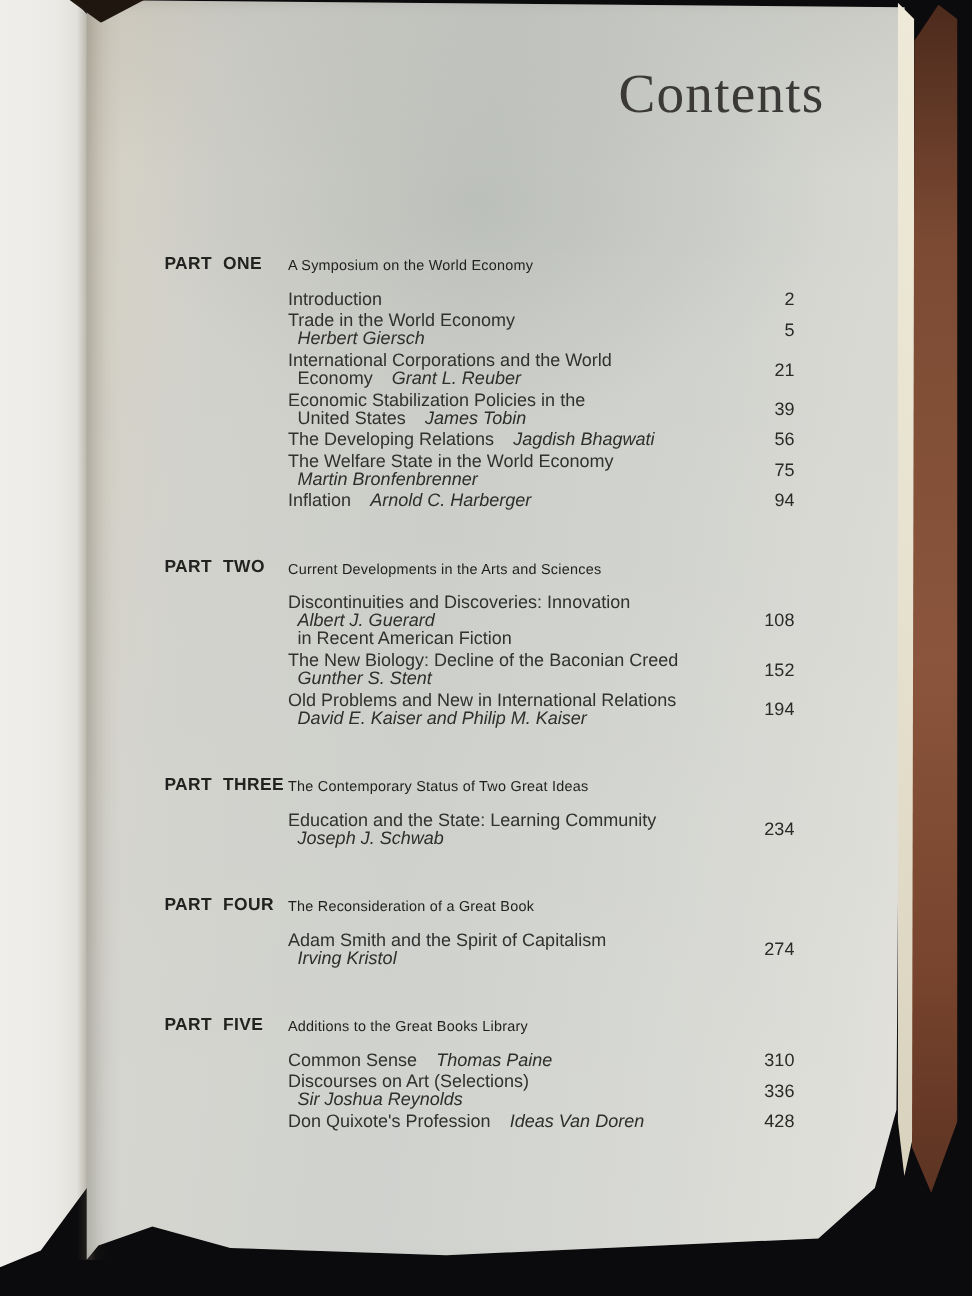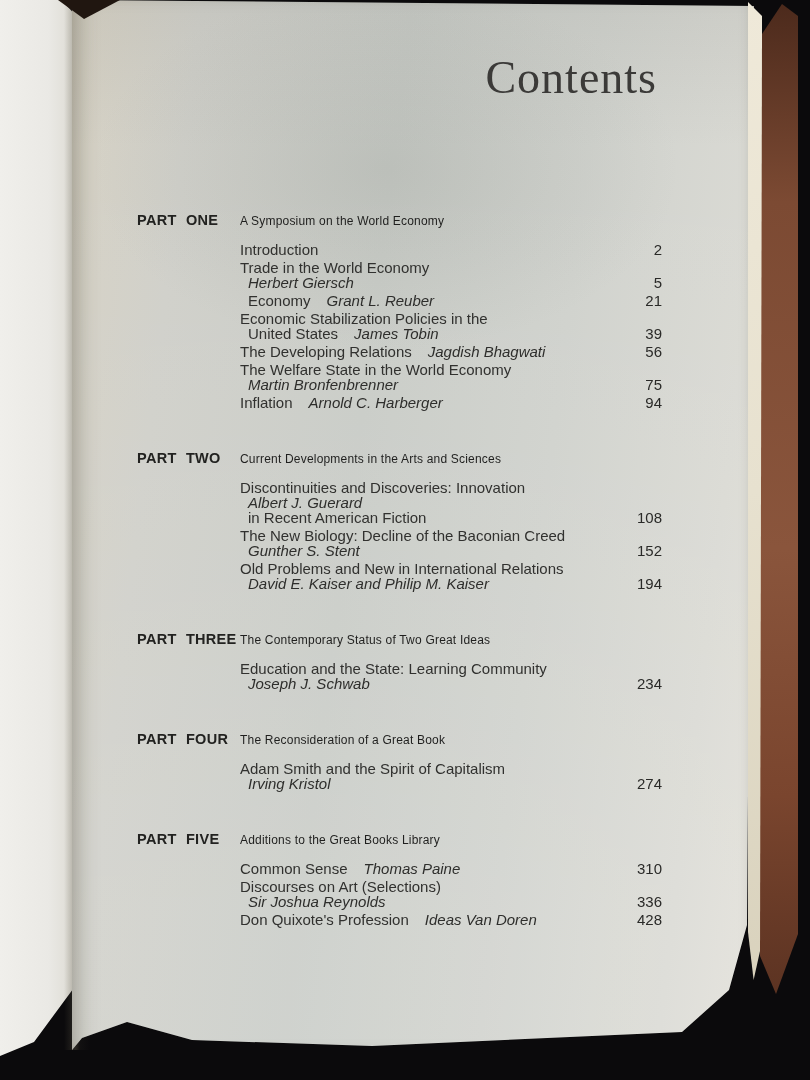--- a/index.html
+++ b/index.html
@@ -17,21 +17,21 @@
     background:linear-gradient(to right,rgba(60,55,45,0) 0%,rgba(90,85,70,.38) 45%,rgba(60,55,45,.15) 60%,rgba(60,55,45,0) 100%);}
   .gutter-line{position:absolute;left:77px;top:528px;width:3px;height:72px;
     background:rgba(40,36,28,.55);border-radius:2px;filter:blur(.6px);}
 
   .main-page{position:absolute;left:72px;top:0;width:682px;height:1052px;
     background:
       radial-gradient(ellipse 420px 260px at 46% 16%,rgba(135,140,133,.20),rgba(135,140,133,0) 70%),
       linear-gradient(to bottom,rgba(110,110,104,.10),rgba(0,0,0,0) 14%,rgba(255,255,255,.12) 86%),
       linear-gradient(97deg,#d7d2c4 0%,#d0d0ca 16%,#c9ccc7 42%,#d0d2cd 66%,#dadad4 88%,#e2e0d9 100%);
     box-shadow:inset 16px 0 22px -12px rgba(85,80,65,.45),inset -10px 0 14px -9px rgba(100,95,82,.40);
-    clip-path:polygon(0 0,682px 6px,675px 925px,657px 990px,610px 1032px,300px 1046px,120px 1040px,55px 1022px,10px 1038px,0 1050px);}
+    clip-path:polygon(0 0,682px 6px,675px 925px,657px 990px,610px 1032px,300px 1046px,120px 1040px,55px 1022px,10px 1038px,0 1050px);padding-left:30px;}
 
   .top-wedge{position:absolute;left:58px;top:0;width:62px;height:19px;
     background:#201610;clip-path:polygon(0 0,100% 0,42% 100%);}
 
   .page-stack-edge{position:absolute;left:748px;top:2px;width:14px;height:978px;
     background:linear-gradient(to bottom,#efe9d9 0%,#e7e1cf 50%,#d9d2bd 100%);
     clip-path:polygon(0 0,100% 14px,100% 940px,40% 978px,0 930px);}
 
   .cover-edge{position:absolute;left:760px;top:4px;width:38px;height:990px;
     background:linear-gradient(to bottom,#4c2a1c 0%,#7c4a33 20%,#8a553c 55%,#7a452e 80%,#5c3322 100%);
@@ -44,21 +44,21 @@
 
   .toc{position:absolute;left:65px;top:212px;width:525px;color:#31312f;}
 
   .toc-section{margin-bottom:40px;}
   .sec-head{display:flex;align-items:flex-end;margin-bottom:14px;}
   .part-label{width:103px;flex:0 0 103px;font-size:14.5px;font-weight:bold;
     color:#222220;letter-spacing:.3px;word-spacing:5px;white-space:nowrap;}
   .part-heading{font-size:12px;font-weight:normal;color:#1f1f1e;letter-spacing:.2px;}
 
   .entries{margin-left:103px;}
-  .toc-entry{display:flex;align-items:flex-end;margin-bottom:3px;}
+  .toc-entry{display:flex;align-items:center;margin-bottom:3px;}
   .entry-lines{flex:1;}
   .entry-line{font-size:15px;line-height:15px;white-space:nowrap;}
   .entry-line.indent{padding-left:8px;}
   .entry-author{font-style:italic;color:#2e2e2c;}
   .entry-line .entry-author.inline{margin-left:16px;}
   .entry-page{font-size:15px;line-height:15px;color:#2a2a28;padding-left:10px;}
 </style>
 </head>
 <body>
 
@@ -85,20 +85,21 @@
           </div>
           <div class="toc-entry">
             <div class="entry-lines">
               <div class="entry-line"><span>Trade in the World Economy</span></div>
               <div class="entry-line indent"><span class="entry-author">Herbert Giersch</span></div>
             </div>
             <div class="entry-page">5</div>
           </div>
           <div class="toc-entry">
             <div class="entry-lines">
+              <div class="entry-line"><span>International Corporations and the World</span></div>
               <div class="entry-line indent"><span>Economy</span><span class="entry-author inline">Grant L. Reuber</span></div>
             </div>
             <div class="entry-page">21</div>
           </div>
           <div class="toc-entry">
             <div class="entry-lines">
               <div class="entry-line"><span>Economic Stabilization Policies in the</span></div>
               <div class="entry-line indent"><span>United States</span><span class="entry-author inline">James Tobin</span></div>
             </div>
             <div class="entry-page">39</div>

